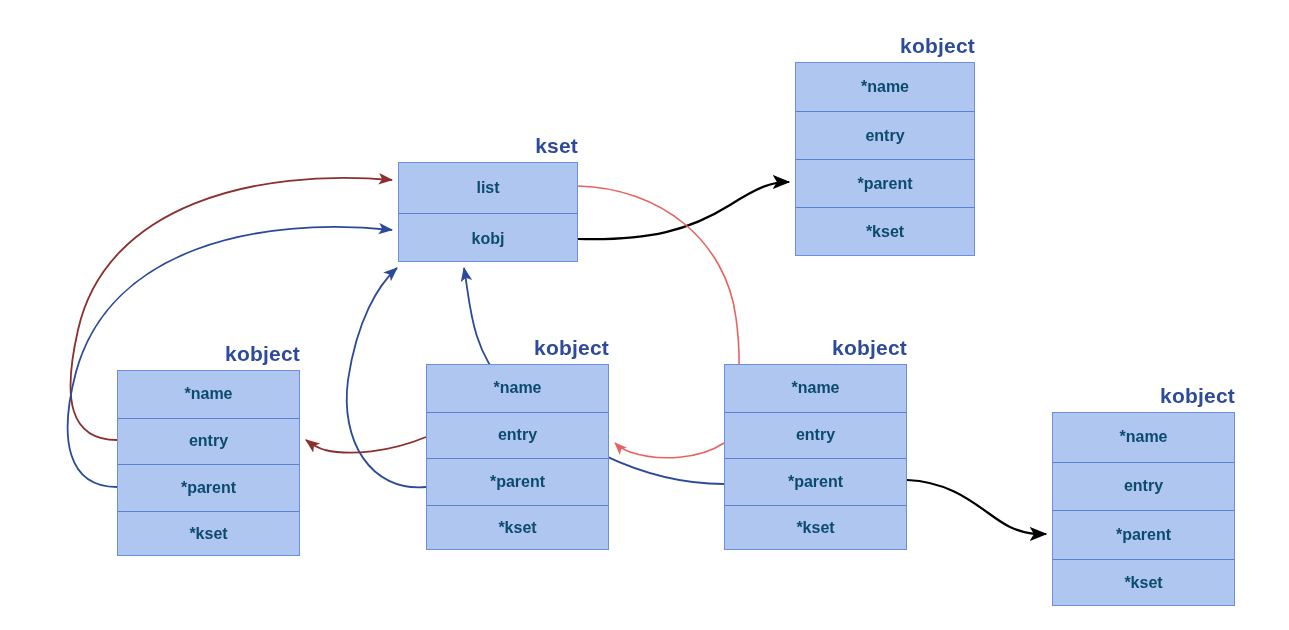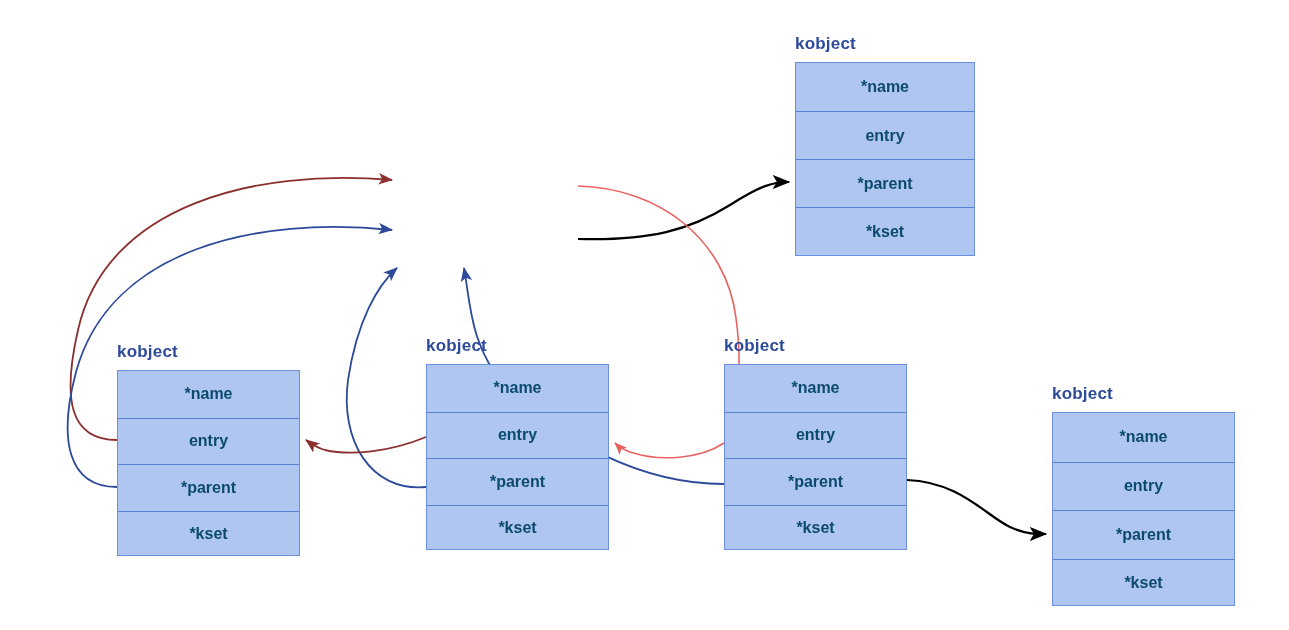--- a/index.html
+++ b/index.html
@@ -2,22 +2,22 @@
 <html><head>
 <meta charset="utf-8">
 <style>
   html,body{margin:0;padding:0;background:#ffffff;}
   body{width:1289px;height:630px;overflow:hidden;
        font-family:"Liberation Sans","DejaVu Sans",sans-serif;}
   #stage{position:relative;width:1289px;height:630px;background:#fff;}
   #edges{position:absolute;left:0;top:0;width:1289px;height:630px;}
   .struct{position:absolute;}
   .struct-title{
-      position:absolute;left:0;right:0;top:-28px;text-align:left;
-      font-size:17px;font-weight:bold;color:#2e4b9b;letter-spacing:.2px;
+      position:absolute;left:0;right:0;top:-28px;text-align:right;
+      font-size:21px;font-weight:bold;color:#2e4b9b;letter-spacing:.2px;
       white-space:nowrap;}
   .struct-box{
       border:1px solid #6b8edd;
       background:#aec6f0;
       box-sizing:border-box;
       overflow:hidden;}
   .field{
       display:flex;align-items:center;justify-content:center;
       box-sizing:border-box;
       color:#0c4a6e;font-size:16px;font-weight:bold;
@@ -59,20 +59,27 @@
 
     <path d="M578,186 C660,188 726,240 736,318 C743,370 737,400 729,428" fill="none" stroke="#e8635f" stroke-width="1.6" marker-end="url(#ah-salmon)"></path>
 
     <path d="M724,443 C700,459 660,462 630,452 C622,449 618,446 615,443" fill="none" stroke="#e8635f" stroke-width="1.6" marker-end="url(#ah-salmon)"></path>
 
     <path d="M426,437 C390,452 350,456 325,450 C315,447 310,443 306,440" fill="none" stroke="#8b2f2f" stroke-width="1.8" marker-end="url(#ah-dred)"></path>
 
     <path d="M907,480 C960,482 985,515 1010,527 C1025,534 1035,534 1046,534" fill="none" stroke="#000000" stroke-width="2.2" marker-end="url(#ah-black)"></path>
   </svg>
 
+  <div class="struct" style="left:398px;top:162px;width:180px;height:100px;">
+    <div class="struct-title">kset</div>
+    <div class="struct-box" style="width:180px;height:100px;">
+      <div class="field" style="height:50px;">list</div>
+      <div class="field" style="height:50px;">kobj</div>
+    </div>
+  </div>
 
   <div class="struct" style="left:795px;top:62px;width:180px;height:194px;">
     <div class="struct-title">kobject</div>
     <div class="struct-box" style="width:180px;height:194px;">
       <div class="field" style="height:48px;">*name</div>
       <div class="field" style="height:48px;">entry</div>
       <div class="field" style="height:48px;">*parent</div>
       <div class="field" style="height:48px;">*kset</div>
     </div>
   </div>

